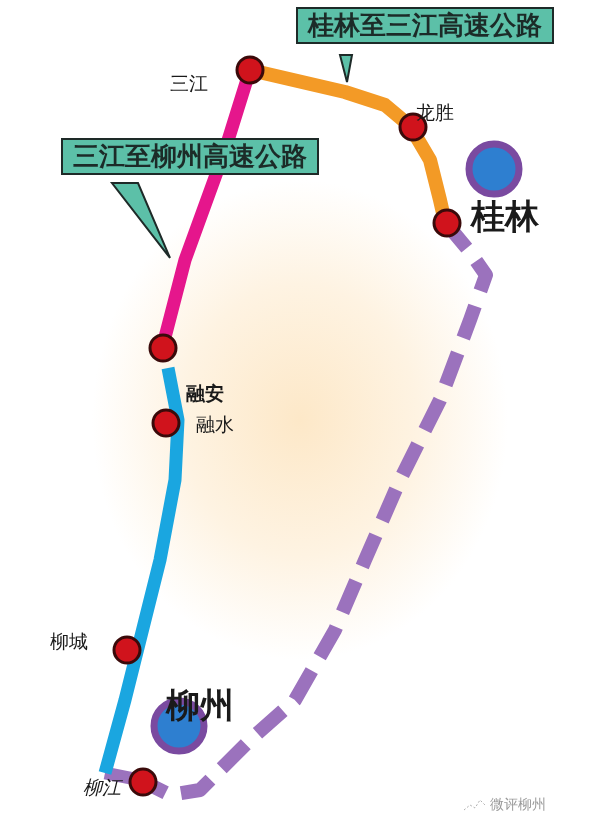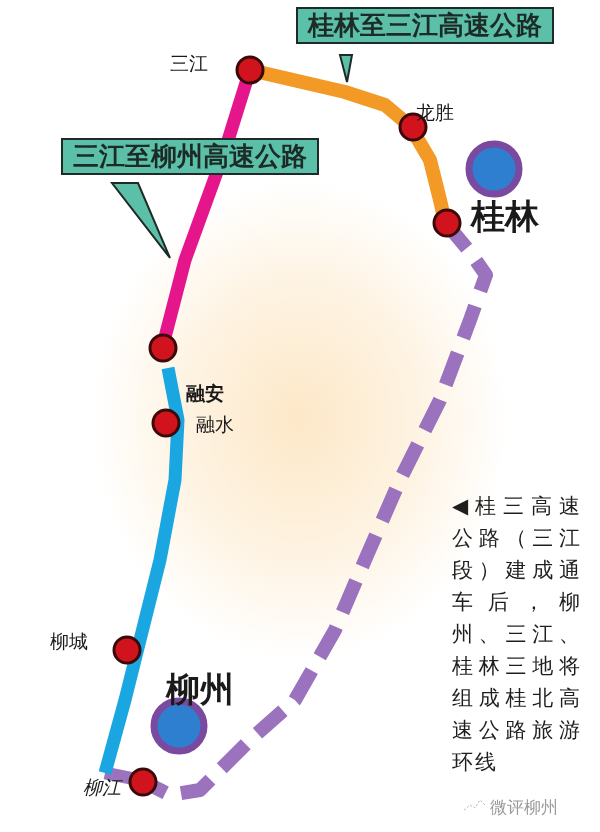--- a/index.html
+++ b/index.html
@@ -7,21 +7,21 @@
   .stage { position:relative; width:600px; height:832px;
     background: radial-gradient(ellipse 260px 300px at 300px 420px, #fde8c8 0%, #fef3e2 45%, #ffffff 80%); }
   svg.map { position:absolute; left:0; top:0; }
   .lbl { position:absolute; font-family:"DejaVu Sans", sans-serif; color:#1a1a1a; white-space:nowrap; line-height:1; }
   .small { font-size:19px; }
   .city { font-size:34px; font-weight:bold; }
   .callout { position:absolute; background:#5cc0a8; border:2px solid #1e2a28; font-family:"DejaVu Sans", sans-serif;
     font-weight:bold; font-size:26px; color:#1c2b28; padding:0 10px; white-space:nowrap; line-height:1.25; }
   .note { position:absolute; left:452px; top:490px; width:130px; font-family:"DejaVu Sans", sans-serif; font-size:21px;
     line-height:32px; color:#1e1e1e; text-align:justify; letter-spacing:2px; }
-  .wm { position:absolute; left:490px; top:796px; font-family:"DejaVu Sans", sans-serif; font-size:17px; color:#9a9a9a;text-align:right; }
+  .wm { position:absolute; left:490px; top:796px; font-family:"DejaVu Sans", sans-serif; font-size:14px; color:#9a9a9a;text-align:right; }
   .wm-icon { position:absolute; left:462px; top:796px; width:26px; height:18px; }
 </style>
 </head>
 <body>
 
 <div class="stage">
   <svg class="map" width="600" height="832" viewBox="0 0 600 832">
 
     <path d="M445 222 L470 252 L486 275 L470 320 L440 400 L400 480 L365 560 L335 630 L295 700 L250 740 L200 790 L170 795 L140 780" fill="none" stroke="#9b72bd" stroke-width="14" stroke-dasharray="34 16" stroke-linejoin="round"></path>
 
@@ -44,28 +44,27 @@
     <circle cx="127" cy="650" r="13" fill="#d0131c" stroke="#3a0a0a" stroke-width="3"></circle>
     <circle cx="143" cy="782" r="13" fill="#d0131c" stroke="#3a0a0a" stroke-width="3"></circle>
 
     <path d="M340 55 L352 55 L347 82 Z" fill="#5cc0a8" stroke="#1e2a28" stroke-width="2"></path>
     <path d="M112 183 L138 183 L170 258 Z" fill="#5cc0a8" stroke="#1e2a28" stroke-width="2"></path>
   </svg>
 
   <div class="callout" style="left:296px; top:7px;">桂林至三江高速公路</div>
   <div class="callout" style="left:61px; top:138px;">三江至柳州高速公路</div>
 
-  <div class="lbl small" style="left:170px; top:54px;text-align:center;">三江</div>
+  <div class="lbl small" style="left:170px; top:74px;text-align:center;">三江</div>
   <div class="lbl small" style="left:416px; top:103px;">龙胜</div>
   <div class="lbl city" style="left:471px; top:202px;font-family:Liberation Mono, monospace;">桂林</div>
   <div class="lbl small" style="left:186px; top:340px; font-weight:bold;margin-top:44px;">融安</div>
   <div class="lbl small" style="left:196px; top:415px;">融水</div>
   <div class="lbl small" style="left:50px; top:632px;">柳城</div>
-  <div class="lbl city" style="left:166px; top:672px;">柳州</div>
+  <div class="lbl city" style="left:166px; top:688px;">柳州</div>
   <div class="lbl small" style="left:83px; top:778px;font-style:italic;">柳江</div>
 
-  <div class="note">◀桂三高速公路（三江段）建成通车后，柳州、三江、桂林三地将组成桂北高速公路旅游环线</div>
 
   <svg class="wm-icon" viewBox="0 0 26 18">
     <path d="M2 14 L8 9 L13 12 L18 4 L24 10" fill="none" stroke="#b0b0b0" stroke-width="1" stroke-dasharray="2 2"></path>
   </svg>
   <div class="wm">微评柳州</div>
 </div>
 
 </body></html>

